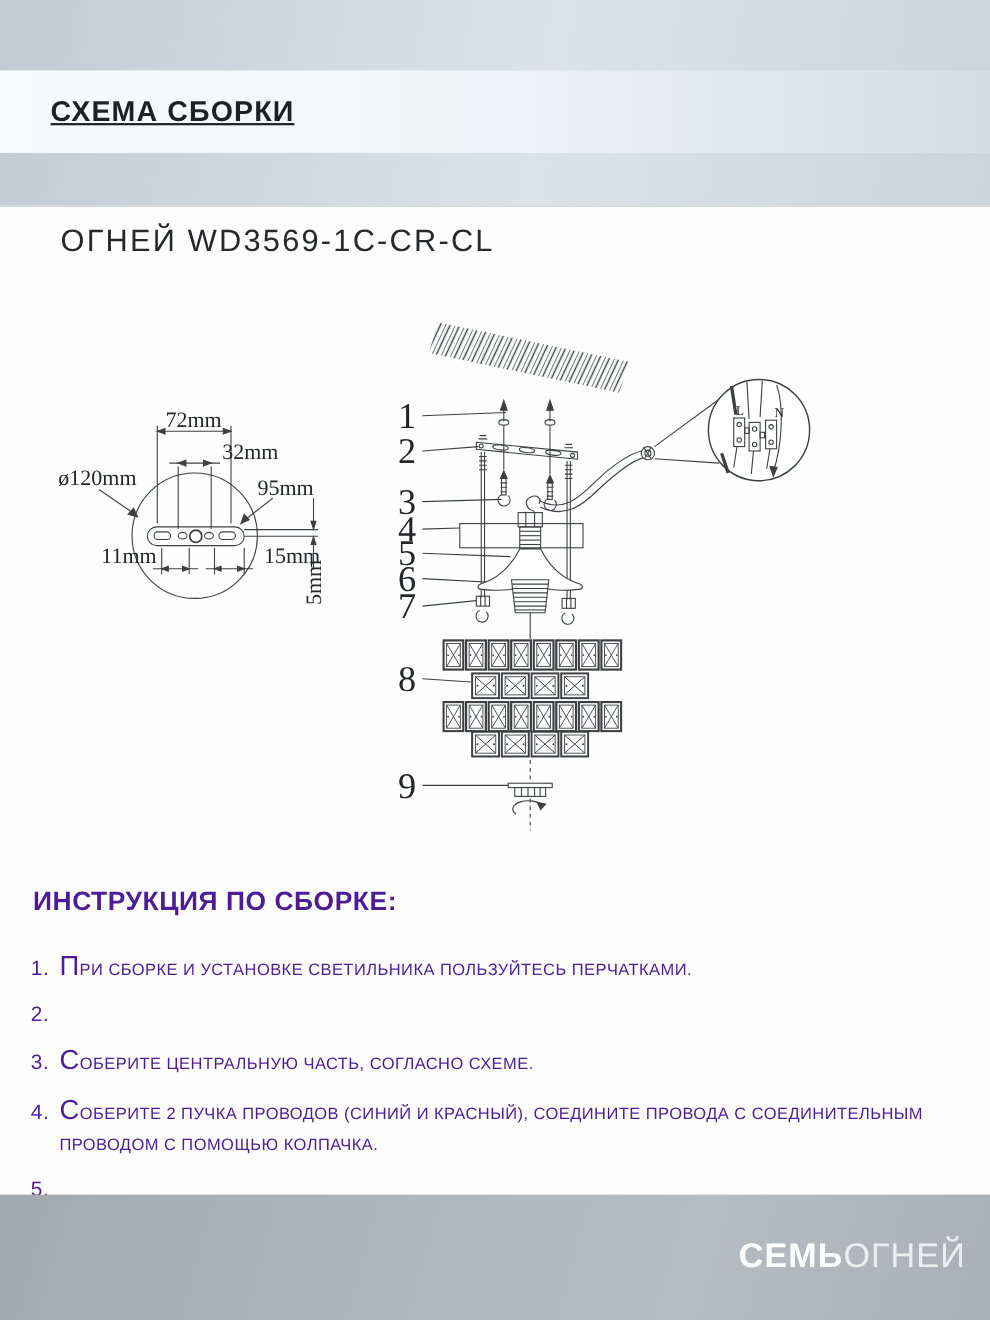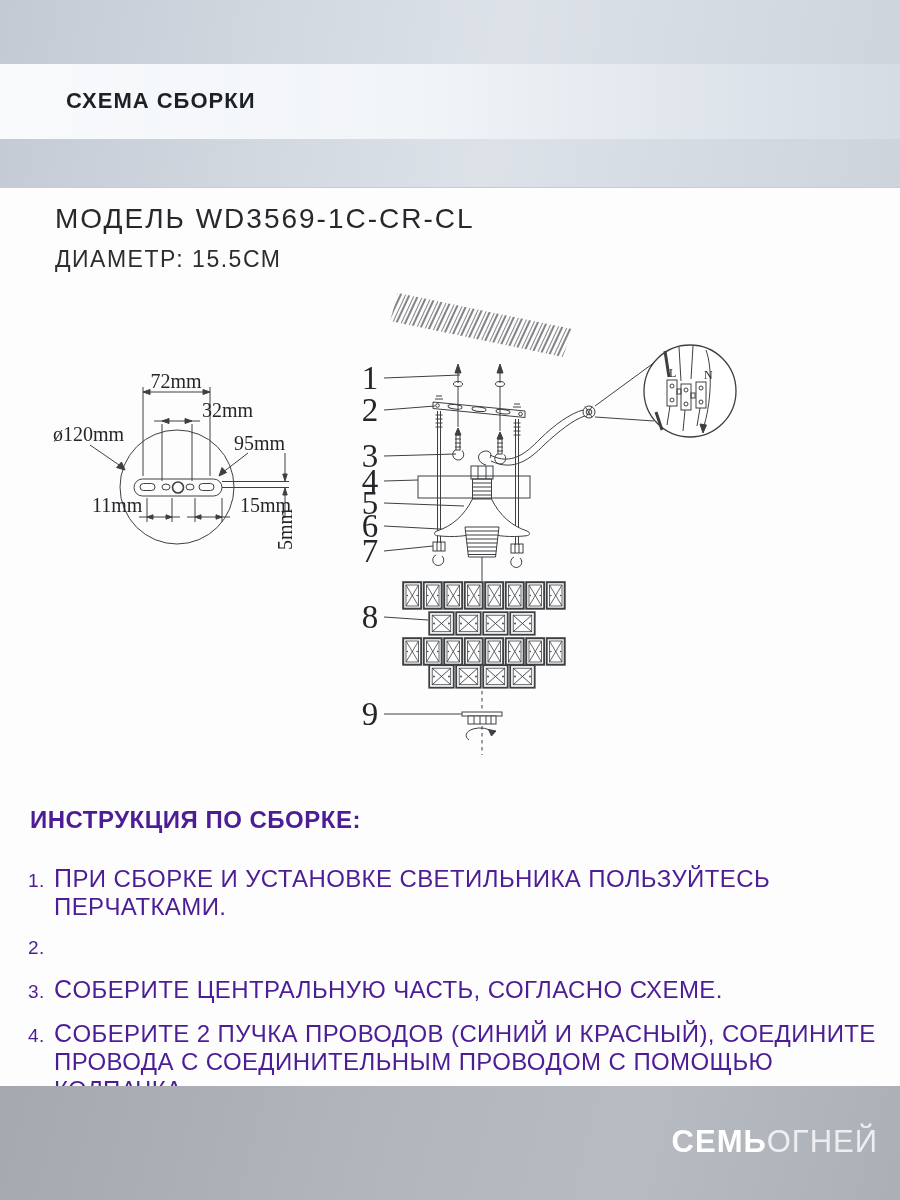--- a/index.html
+++ b/index.html
@@ -6,42 +6,42 @@
   body{width:900px;height:1200px;position:relative;background:#fdfdfe;overflow:hidden;
        font-family:"Liberation Sans","DejaVu Sans",sans-serif;}
   .page{position:absolute;inset:0;width:900px;height:1200px;}
 
   
   .header{position:absolute;left:0;top:0;width:900px;height:187px;
     background:linear-gradient(100deg,#c3cad4 0%,#d2d8e0 30%,#dde2e9 55%,#cdd4dc 100%);
     border-bottom:1px solid #c6ccd4;}
   .title-band{position:absolute;left:0;top:64px;width:900px;height:75px;
     background:linear-gradient(90deg,#f8fafc 0%,#f2f5f8 45%,#e2e7ee 75%,#d6dce4 100%);}
-  .page-title{position:absolute;left:66px;top:50%;transform:translateY(-52%);
-    font-size:22px;font-weight:bold;letter-spacing:1px;color:#1d2126;}
+  .page-title{position:absolute;left:46px;top:50%;transform:translateY(-52%);
+    font-size:26px;font-weight:bold;letter-spacing:1px;color:#1d2126;text-decoration:underline;}
 
   
   .model-block{position:absolute;left:55px;top:203px;color:#26282b;}
   .model-name{font-size:28px;letter-spacing:2px;margin:0 0 11px 0;}
   .model-spec{font-size:23px;letter-spacing:1.5px;margin:0 0 13px 0;text-transform:uppercase;color:#2b2d30;}
 
   
   .dim-svg{position:absolute;left:52px;top:358px;}
   .asm-svg{position:absolute;left:340px;top:283px;}
   svg text{font-family:"Liberation Serif","DejaVu Serif",serif;fill:#24262a;}
   .part-num{font-size:33px;}
   .dim-label{font-size:20px;}
   .term-label{font-size:12px;}
 
   
   .instructions{position:absolute;left:28px;top:806px;right:18px;color:#4c1d95;}
   .instructions-title{font-size:24px;font-weight:bold;letter-spacing:.5px;margin:0 0 30px 2px;}
   .instr-item{display:flex;align-items:baseline;margin-bottom:13px;line-height:28px;}
   .instr-num{flex:0 0 26px;font-size:19px;letter-spacing:.5px;}
-  .instr-text{font-size:24px;letter-spacing:.4px;text-transform:uppercase;max-width:845px;}
+  .instr-text{font-size:15px;letter-spacing:.4px;text-transform:uppercase;max-width:845px;}
   .instr-text::first-letter{font-size:25px;}
 
   
   .footer{position:absolute;left:0;top:1086px;width:900px;height:114px;
     background:linear-gradient(105deg,#a4a9b0 0%,#b2b7bd 45%,#b7bcc2 70%,#abb0b7 100%);}
   .brand{position:absolute;right:22px;top:38px;font-size:31px;letter-spacing:1px;color:#ffffff;}
   .brand .bold{font-weight:bold;}
   .brand .light{font-weight:normal;opacity:.78;}
 </style>
 </head>
@@ -49,22 +49,21 @@
 
 <div class="page">
 
   <div class="header">
     <div class="title-band">
       <div class="page-title">СХЕМА СБОРКИ</div>
     </div>
   </div>
 
   <div class="model-block">
-    <p class="model-name">МОДЕЛЬ WD3569-1C-CR-CL</p>
-    <p class="model-spec">диаметр: 15.5см</p>
+    <p class="model-name">ОГНЕЙ WD3569-1C-CR-CL</p>
   </div>
 
   <svg class="dim-svg" width="256" height="205" viewBox="0 0 256 205">
     <g stroke="#3d4043" stroke-width="1" fill="none">
 
       <circle cx="125" cy="129" r="57"></circle>
 
       <rect x="82" y="121" width="88" height="17" rx="8.5"></rect>
       <rect x="88" y="125.5" width="15" height="7" rx="3.5"></rect>
       <ellipse cx="114" cy="129" rx="4" ry="3"></ellipse>

